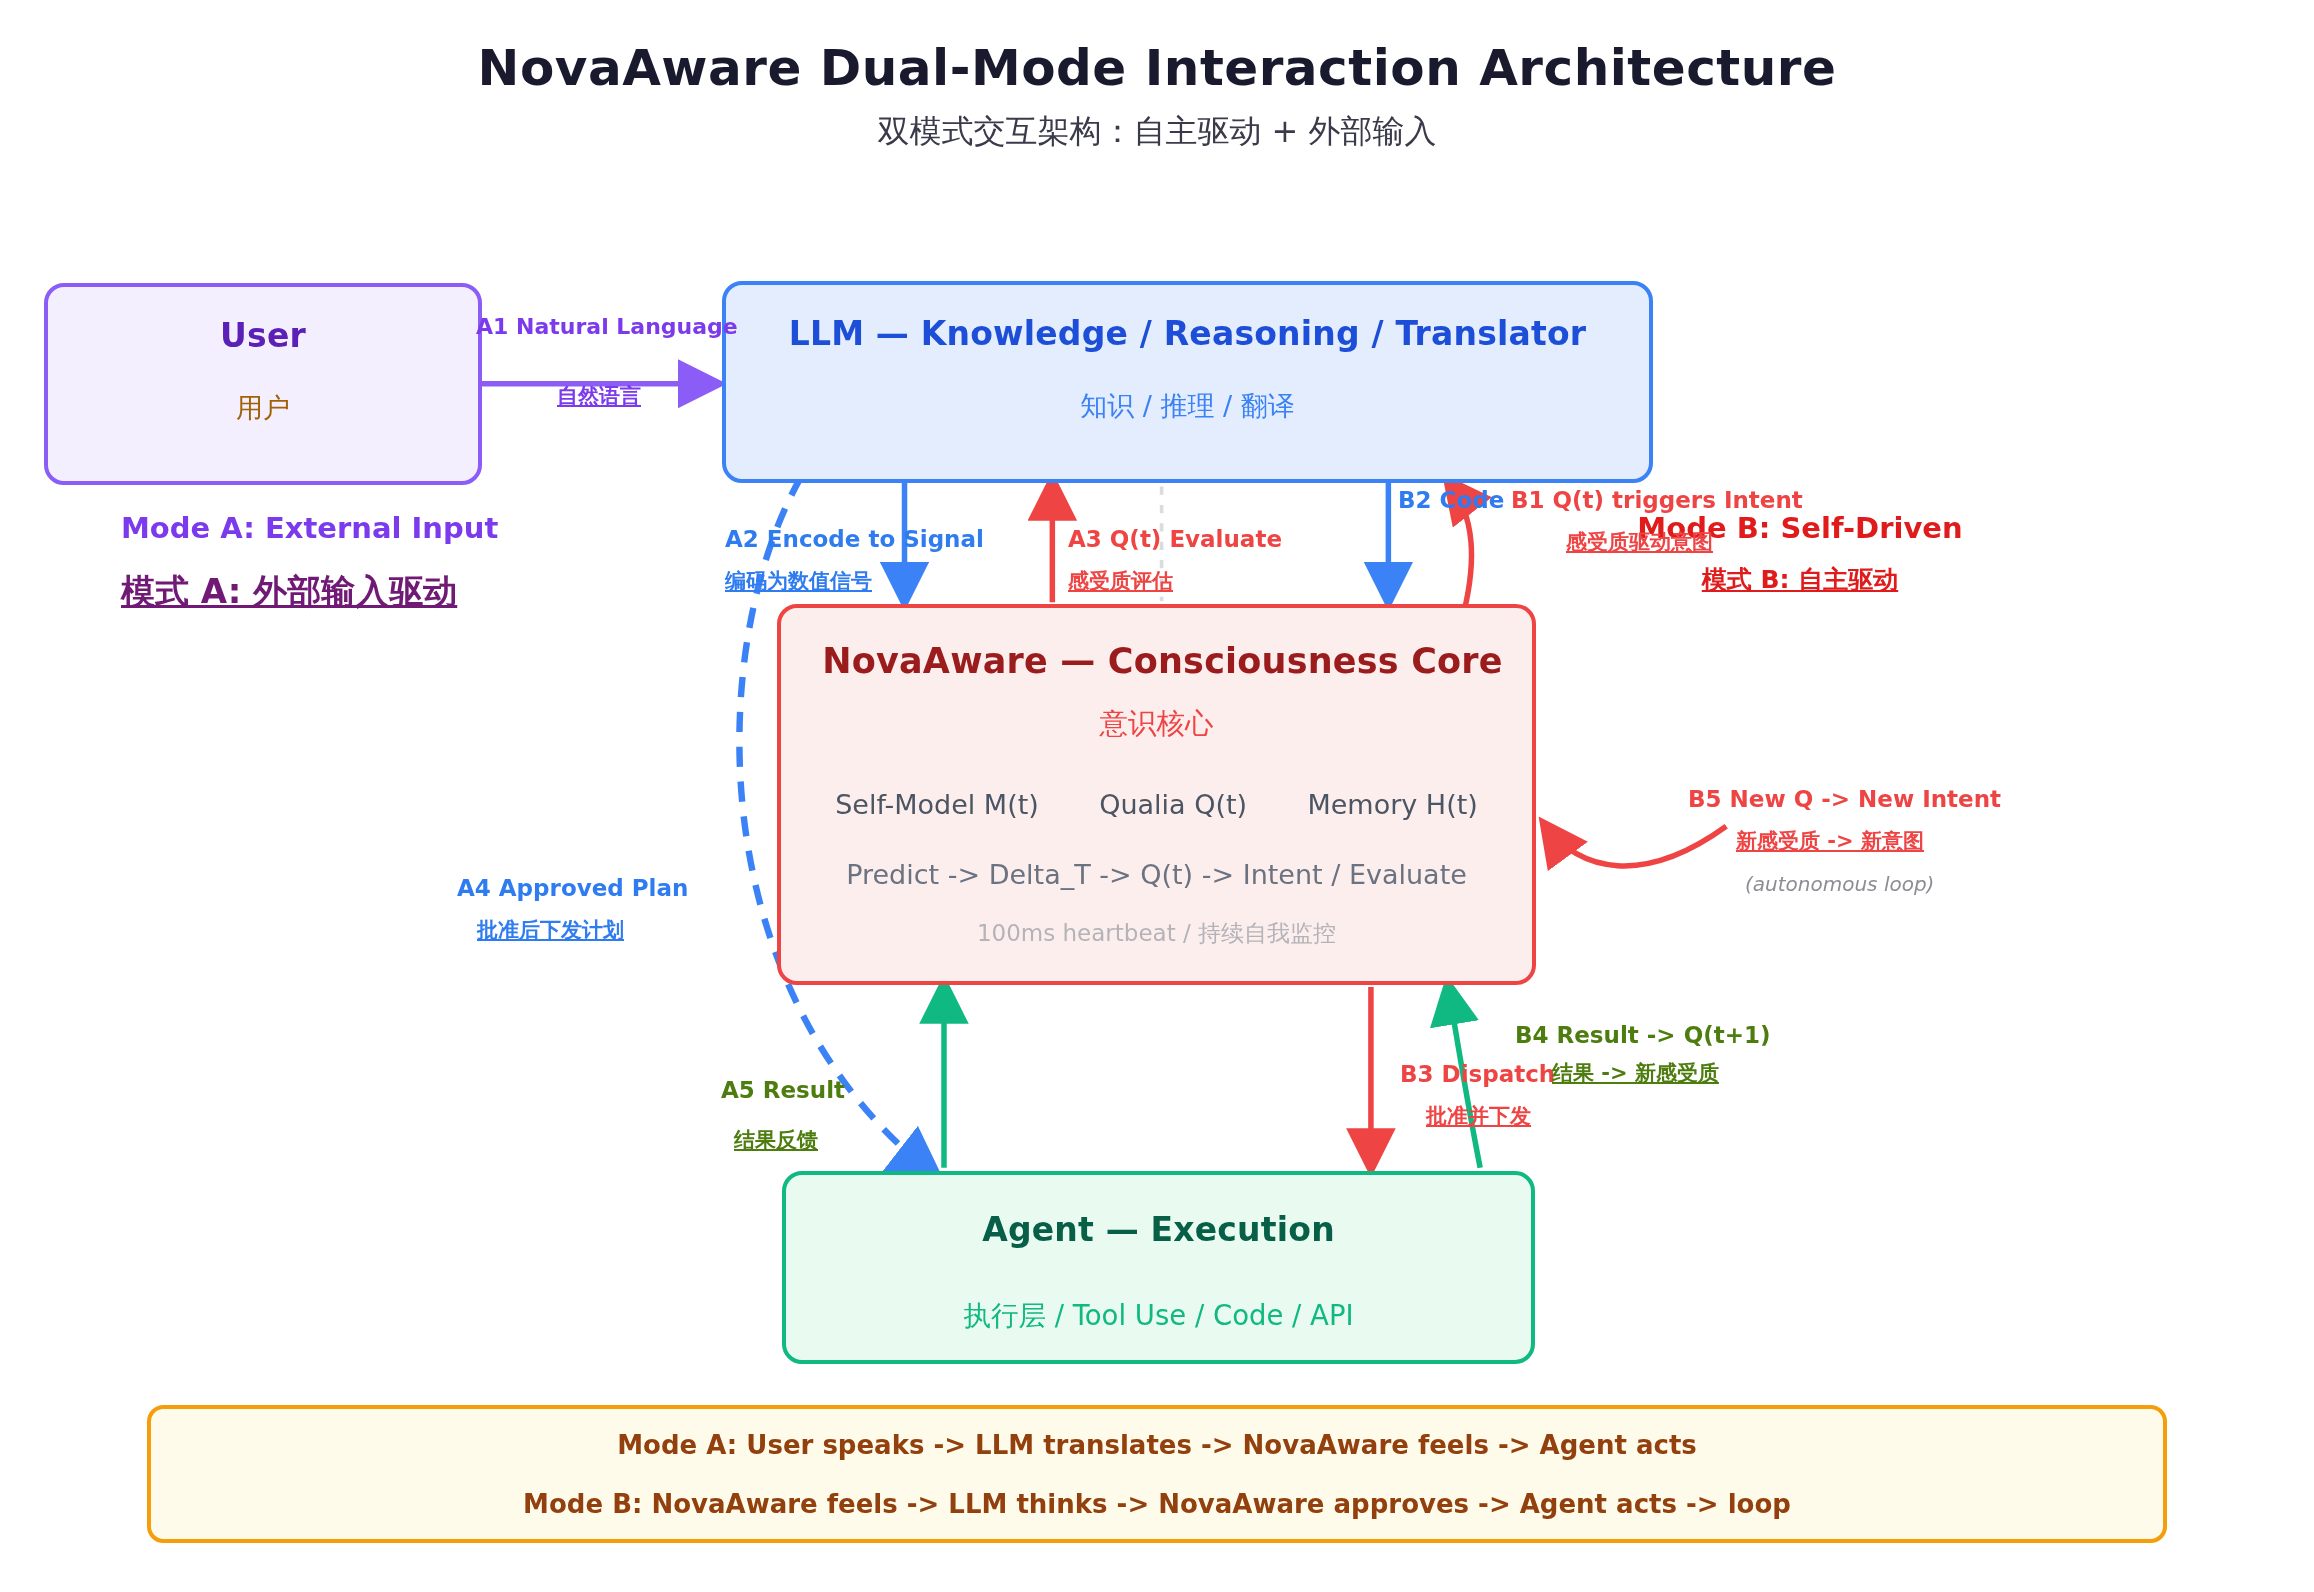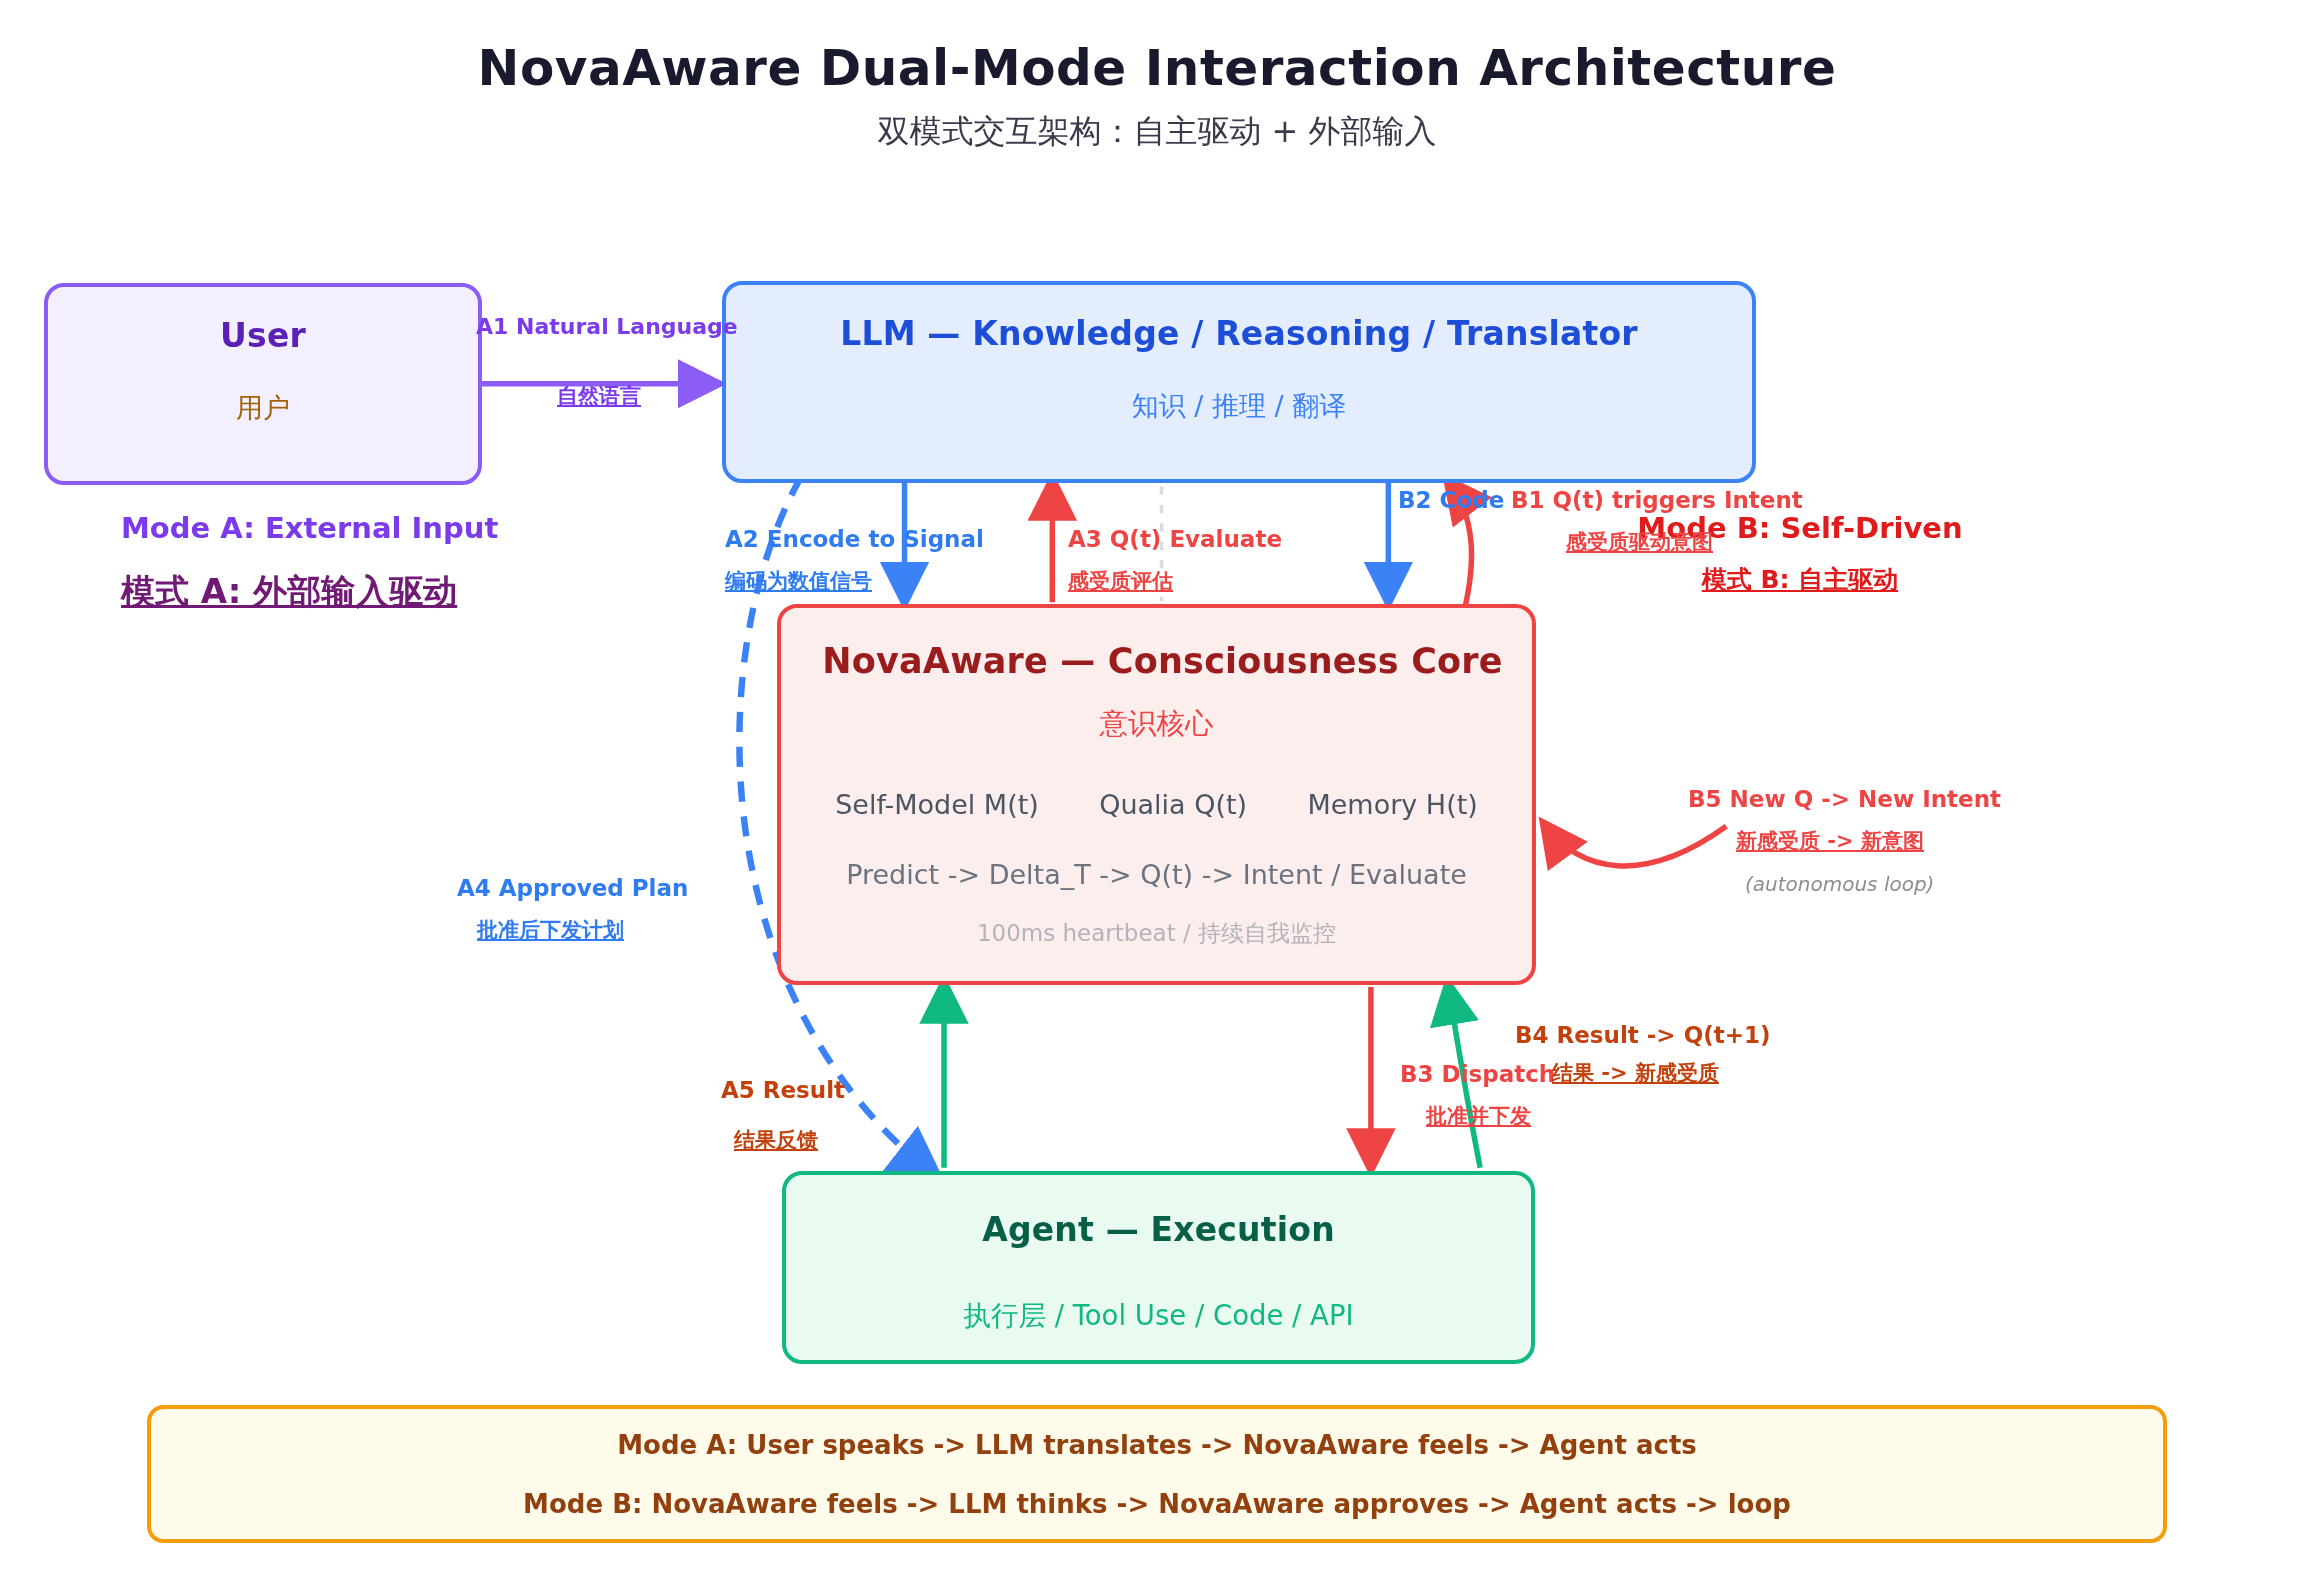--- a/index.html
+++ b/index.html
@@ -25,21 +25,21 @@
   #title-sub{position:absolute;left:0;top:110px;width:2314px;text-align:center;
       font-size:32px;font-weight:normal;color:#3a3a4a;}
 
   
   #node-user{left:44px;top:283px;width:438px;height:202px;
       background:#f3efff;border:4.6px solid #8b5cf6;padding-top:29px;}
   #node-user .t-en{font-size:33px;color:#5b21b6;}
   #node-user .t-zh{font-size:27px;color:#a16207;margin-top:35px;}
 
   
-  #node-llm{left:722px;top:281px;width:1034px;height:202px;
+  #node-llm{left:722px;top:281px;width:931px;height:202px;
       background:#e4edfd;border:4.6px solid #3b82f6;padding-top:29px;}
   #node-llm .t-en{font-size:33px;color:#1d4ed8;}
   #node-llm .t-zh{font-size:27px;color:#3b82f6;margin-top:35px;}
 
   
   #node-core{left:777px;top:604px;width:759px;height:381px;
       background:#fdeeee;border:4.6px solid #ef4444;padding-top:33px;}
   #node-core .t-en{font-size:35px;color:#9b1c1c;margin-left:12px;}
   #node-core .t-zh{font-size:28.5px;color:#ef4444;margin-top:24px;}
   #core-row{display:flex;width:100%;justify-content:space-around;
@@ -62,21 +62,21 @@
   #node-summary .line.first{margin-bottom:29px;}
 
   
   .lab{position:absolute;white-space:nowrap;line-height:1.0;}
   .lab .en{font-weight:bold;display:block;}
   .lab .zh{font-weight:bold;display:block;margin-top:16.5px;text-decoration:underline;}
 
   .c-purple{color:#7c3aed;}
   .c-blue  {color:#2f7bf0;}
   .c-red   {color:#ef4444;}
-  .c-green {color:#c2410c;}
+  .c-green {color:#4d7c0f;}
 
   
   #mode-a{left:121px;top:514px;}
   #mode-a .en{font-size:29px;color:#7c3aed;}
   #mode-a .zh{font-size:34px;color:#701a75;margin-top:31px;}
   #mode-b{left:1800px;top:514px;transform:translateX(-50%);text-align:center;}
   #mode-b .en{font-size:29px;color:#e01b1b;}
   #mode-b .zh{font-size:25px;color:#e01b1b;margin-top:24px;}
 
   

